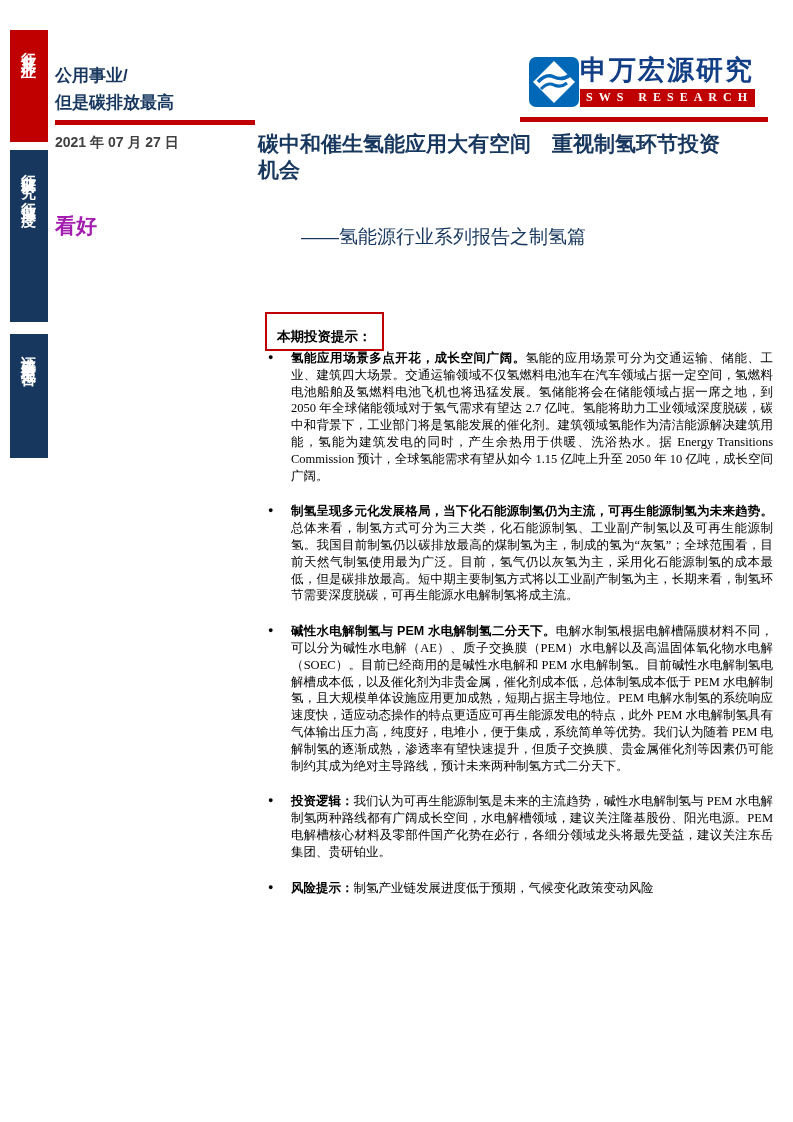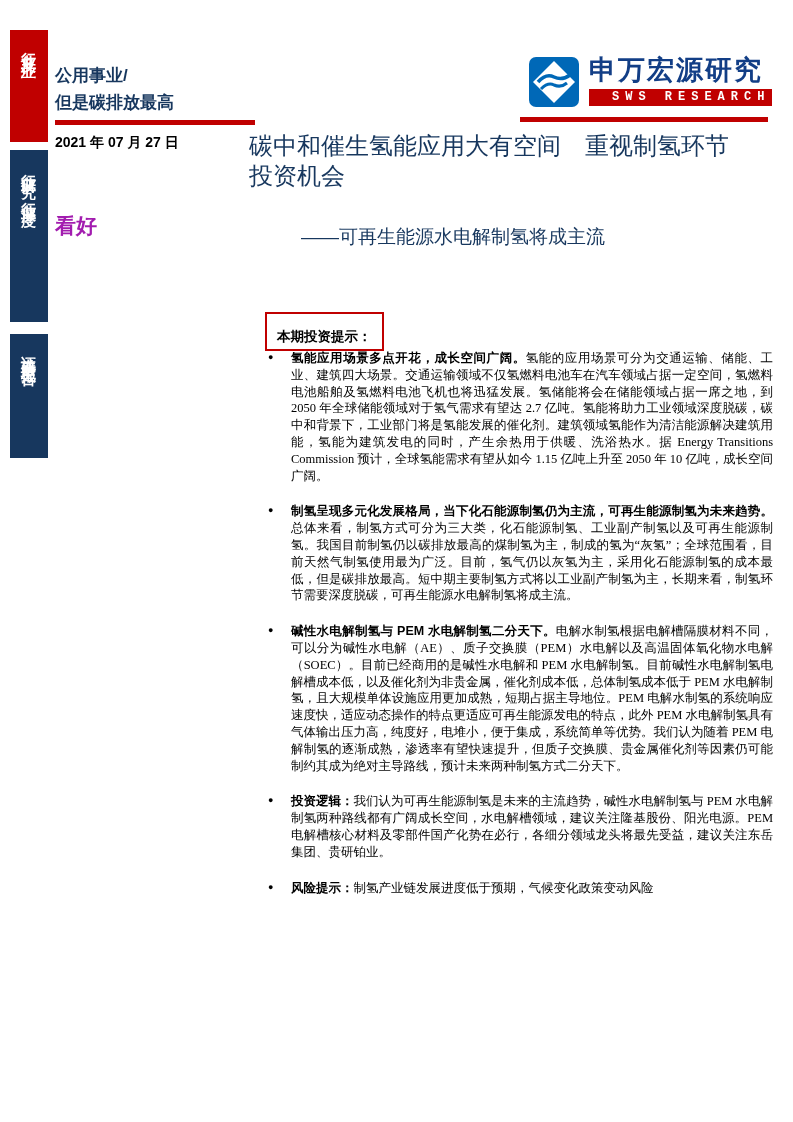--- a/index.html
+++ b/index.html
@@ -40,52 +40,52 @@
     position:absolute;left:55px;top:62px;
     font-family:var(--sans);font-weight:bold;
     font-size:17px;line-height:1.6;color:var(--navy);
   }
   .rule-left{
     position:absolute;left:55px;top:120px;width:200px;height:5px;
     background:var(--red);
   }
   .date{
     position:absolute;left:55px;top:134px;
-    font-family:var(--sans);font-weight:bold;font-size:14px;color:#000000;
+    font-family:var(--sans);font-weight:bold;font-size:14px;color:#404040;
   }
   .rating{
     position:absolute;left:55px;top:212px;
     font-family:var(--sans);font-weight:bold;font-size:21px;color:#a21caf;
   }
 
   
   .brand{
     position:absolute;left:528px;top:56px;
-    display:flex;align-items:flex-start;gap:9px;
+    display:flex;align-items:flex-start;
   }
   .brand-text{display:flex;flex-direction:column;}
   .brand-name{
     font-family:var(--sans);font-weight:bold;
     font-size:27px;color:#123E86;letter-spacing:2px;line-height:1.1;
   }
   .brand-sub{
     margin-top:3px;background:var(--red);color:#fff;
-    font-family:Liberation Mono, monospace;font-weight:bold;
-    font-size:12px;letter-spacing:6px;text-align:center;padding:1px 2px 2px 23px;
+    font-family:Liberation Serif, serif;font-weight:bold;
+    font-size:12px;letter-spacing:6px;text-align:center;padding:1px 2px 2px 6px;
   }
   .rule-logo{
     position:absolute;left:520px;top:117px;width:248px;height:5px;
     background:var(--red);
   }
 
   
   .title{
-    position:absolute;left:249px;top:131px;width:480px;
-    font-family:var(--sans);font-weight:normal;
-    font-size:24px;line-height:1.25;color:var(--navy);
+    position:absolute;left:258px;top:131px;width:480px;
+    font-family:var(--sans);font-weight:bold;
+    font-size:21px;line-height:1.25;color:var(--navy);
   }
   .subtitle{
     position:absolute;left:265px;top:224px;width:505px;
     padding-left:36px;
     font-family:var(--sans);
     font-size:19px;color:var(--navy);
   }
 
   
   .hl-box{
@@ -148,21 +148,21 @@
       </svg>
     </span>
     <span class="brand-text">
       <span class="brand-name">申万宏源研究</span>
       <span class="brand-sub">SWS RESEARCH</span>
     </span>
   </div>
   <div class="rule-logo"></div>
 
   <h1 class="title">碳中和催生氢能应用大有空间　重视制氢环节投资机会</h1>
-  <div class="subtitle">——可再生能源水电解制氢将成主流</div>
+  <div class="subtitle">——氢能源行业系列报告之制氢篇</div>
 
   <div class="hl-box">本期投资提示：</div>
 
   <div class="hl-list">
 
     <div class="hl-item">
       <span class="bullet">●</span>
       <span class="lead">氢能应用场景多点开花，成长空间广阔。</span><span>氢能的应用场景可分为交通运输、储能、工业、建筑四大场景。交通运输领域不仅氢燃料电池车在汽车领域占据一定空间，氢燃料电池船舶及氢燃料电池飞机也将迅猛发展。氢储能将会在储能领域占据一席之地，到 2050 年全球储能领域对于氢气需求有望达 2.7 亿吨。氢能将助力工业领域深度脱碳，碳中和背景下，工业部门将是氢能发展的催化剂。建筑领域氢能作为清洁能源解决建筑用能，氢能为建筑发电的同时，产生余热用于供暖、洗浴热水。据 Energy Transitions Commission 预计，全球氢能需求有望从如今 1.15 亿吨上升至 2050 年 10 亿吨，成长空间广阔。</span>
     </div>
 

